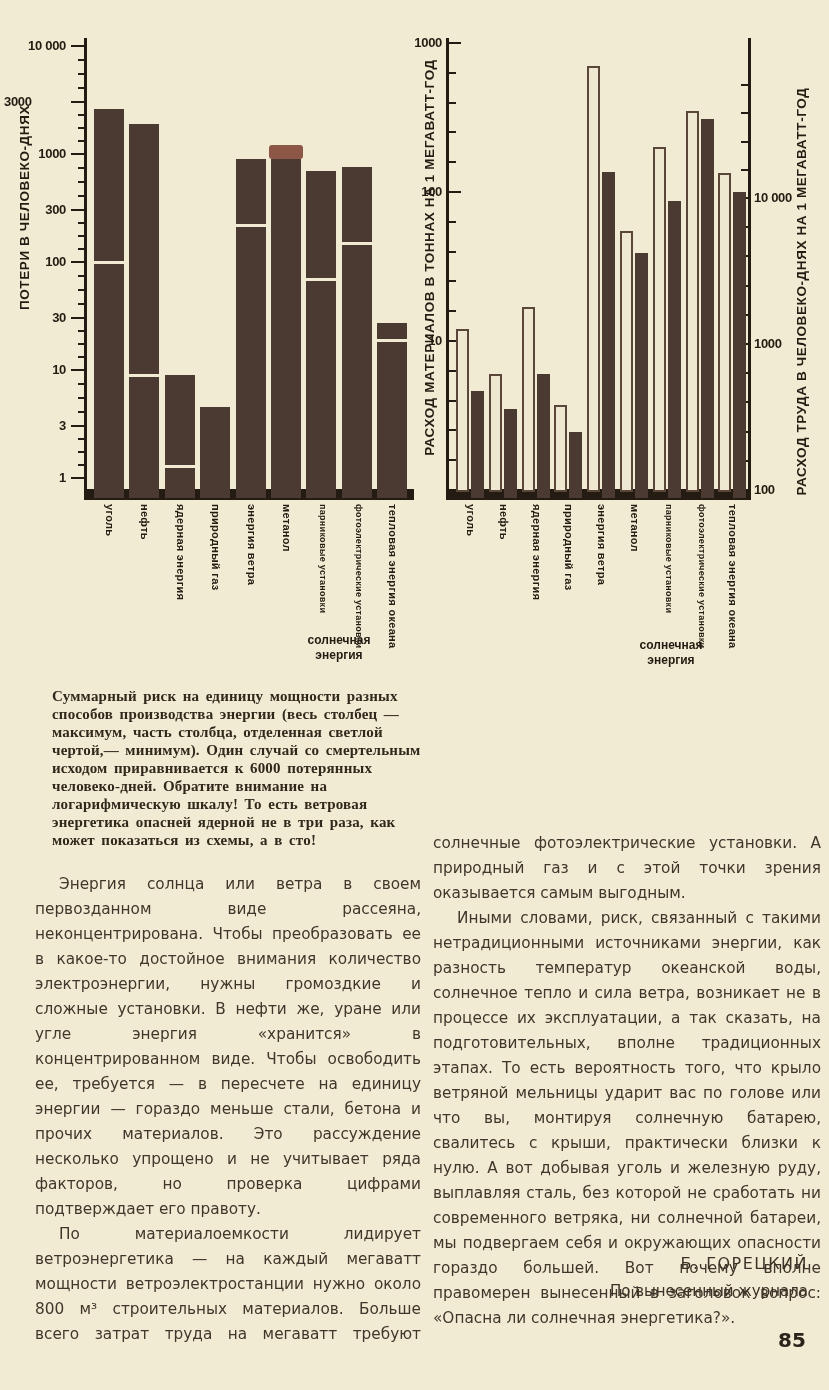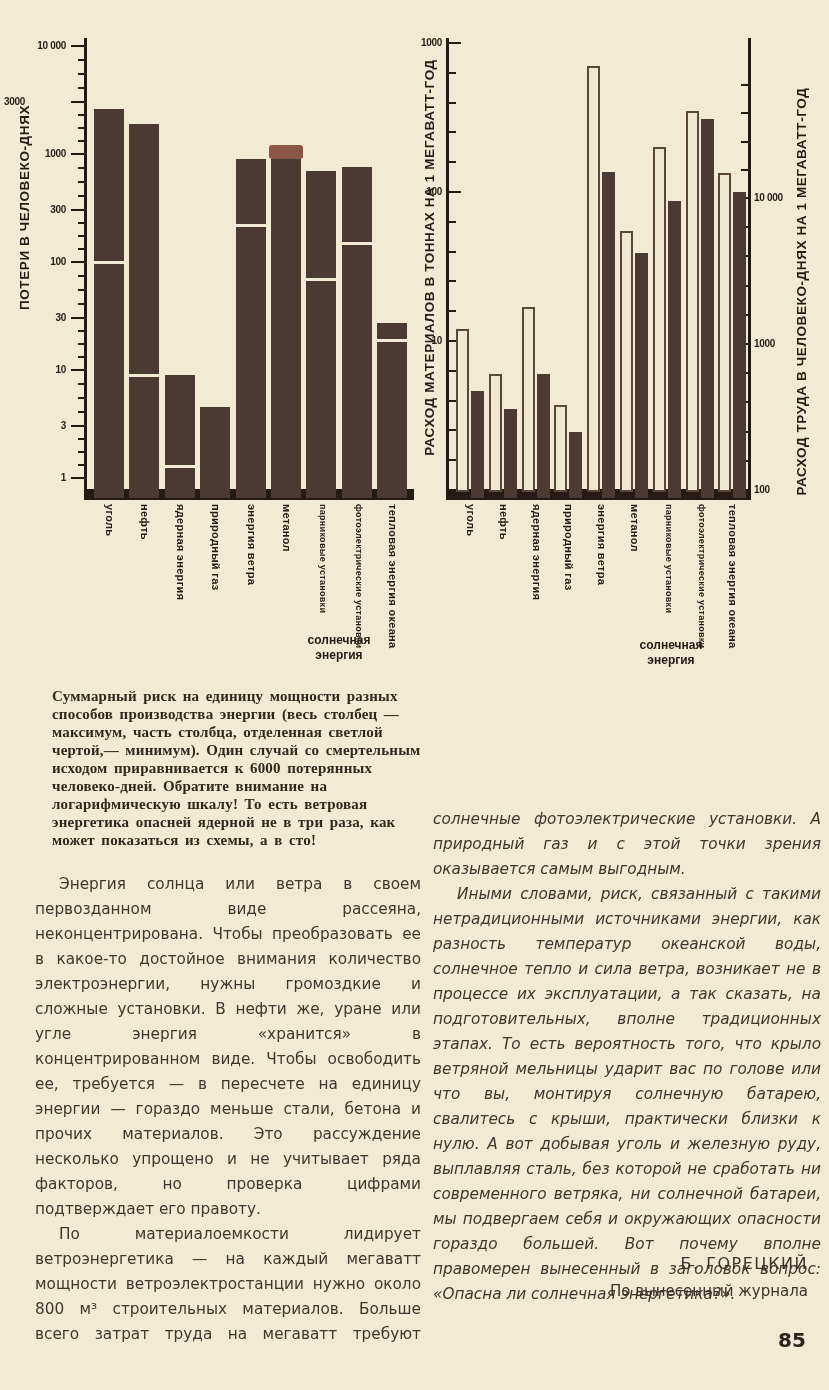--- a/index.html
+++ b/index.html
@@ -3,21 +3,21 @@
 <meta charset="utf-8">
 <style>
   html,body{margin:0;padding:0;background:#9a958a;}
   .page{position:relative;width:829px;height:1390px;background:#f1ebd3;overflow:hidden;
         font-family:"DejaVu Sans",sans-serif;color:#40362b;}
   
   #figure{position:absolute;left:0;top:0;width:829px;height:690px;}
   .axis-line{position:absolute;background:#241c12;}
   .tick{position:absolute;background:#241c12;}
   .tick-label{position:absolute;font-family:"Liberation Sans",sans-serif;font-weight:700;
-              font-size:10px;letter-spacing:-0.3px;color:#241c12;line-height:16px;}
+              font-size:13px;letter-spacing:-0.3px;color:#241c12;line-height:16px;}
   .bar{position:absolute;background:#4b3a32;}
   .bar-cap{position:absolute;background:#8d5747;border-radius:3px;}
   .min-line{position:absolute;background:#f1ebd3;height:3px;}
   .wbar{position:absolute;background:#efe8d0;border:2px solid #5b463a;box-sizing:border-box;}
   .baseline{position:absolute;background:#241c12;height:11px;}
   .catlabel{position:absolute;font-family:"Liberation Sans",sans-serif;font-weight:700;
             font-size:11px;white-space:nowrap;color:#241c12;transform:rotate(90deg);
             transform-origin:0 0;letter-spacing:0.3px;}
   .catlabel.small{font-size:9px;}
   .vtitle{position:absolute;font-family:"Liberation Sans",sans-serif;font-weight:700;
@@ -195,21 +195,21 @@
       </div>
     </div>
 
   <div class="caption" style="left:35px;top:687px;width:386px;">Суммарный риск на единицу мощности разных способов производства энергии (весь столбец — максимум, часть столбца, отделенная светлой чертой,— минимум). Один случай со смертельным исходом приравнивается к 6000 потерянных человеко-дней. Обратите внимание на логарифмическую шкалу! То есть ветровая энергетика опасней ядерной не в три раза, как может показаться из схемы, а в сто!</div>
 
   <div class="bodycol" style="left:35px;top:872px;width:386px;">
     <p>Энергия солнца или ветра в своем первозданном виде рассеяна, неконцентрирована. Чтобы преобразовать ее в какое-то достойное внимания количество электроэнергии, нужны громоздкие и сложные установки. В нефти же, уране или угле энергия «хранится» в концентрированном виде. Чтобы освободить ее, требуется — в пересчете на единицу энергии — гораздо меньше стали, бетона и прочих материалов. Это рассуждение несколько упрощено и не учитывает ряда факторов, но проверка цифрами подтверждает его правоту.</p>
     <p class="jlast">По материалоемкости лидирует ветроэнергетика — на каждый мегаватт мощности ветроэлектростанции нужно около 800 м³ строительных материалов. Больше всего затрат труда на мегаватт требуют</p>
   </div>
 
-  <div class="bodycol" style="left:433px;top:807px;width:388px;font-style:italic;">
+  <div class="bodycol" style="left:433px;top:831px;width:388px;">
     <p class="noindent">солнечные фотоэлектрические установки. А природный газ и с этой точки зрения оказывается самым выгодным.</p>
     <p>Иными словами, риск, связанный с такими нетрадиционными источниками энергии, как разность температур океанской воды, солнечное тепло и сила ветра, возникает не в процессе их эксплуатации, а так сказать, на подготовительных, вполне традиционных этапах. То есть вероятность того, что крыло ветряной мельницы ударит вас по голове или что вы, монтируя солнечную батарею, свалитесь с крыши, практически близки к нулю. А вот добывая уголь и железную руду, выплавляя сталь, без которой не сработать ни современного ветряка, ни солнечной батареи, мы подвергаем себя и окружающих опасности гораздо большей. Вот почему вполне правомерен вынесенный в заголовок вопрос: «Опасна ли солнечная энергетика?».</p>
   </div>
 
   <div class="sig">
     <div class="byline">Б.  ГОРЕЦКИЙ</div>
     <div class="credit">По вынесенный журнала</div>
   </div>
 
   <div class="pagenum">85</div>

